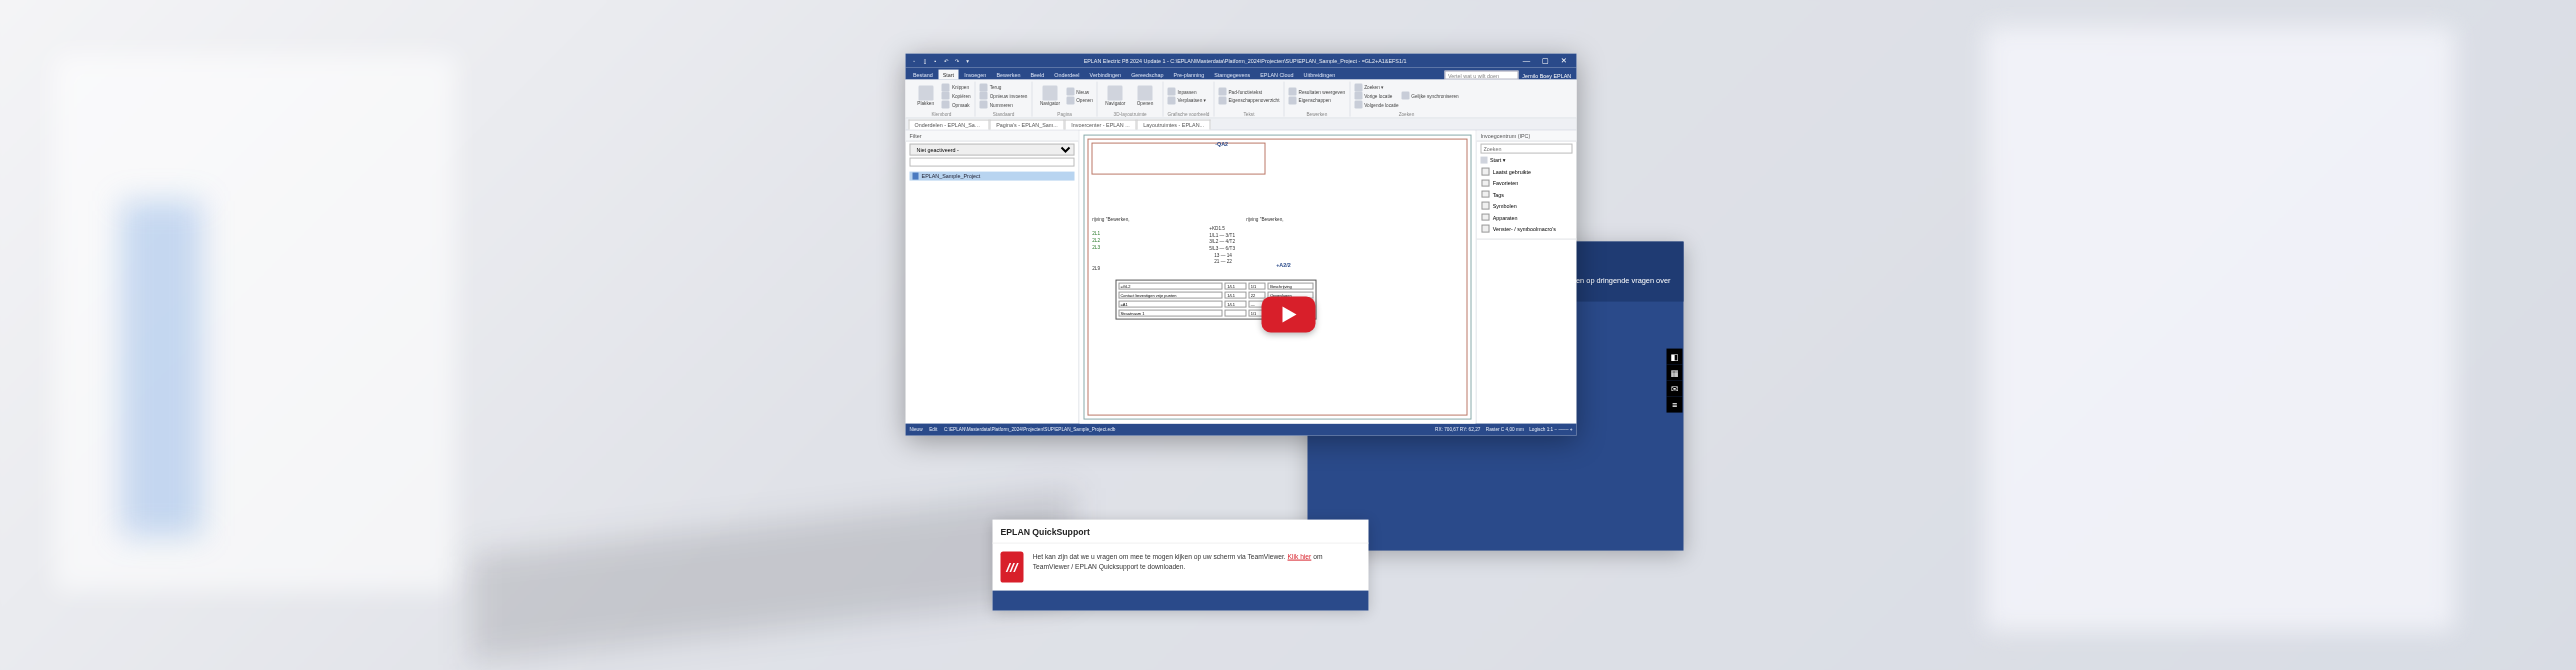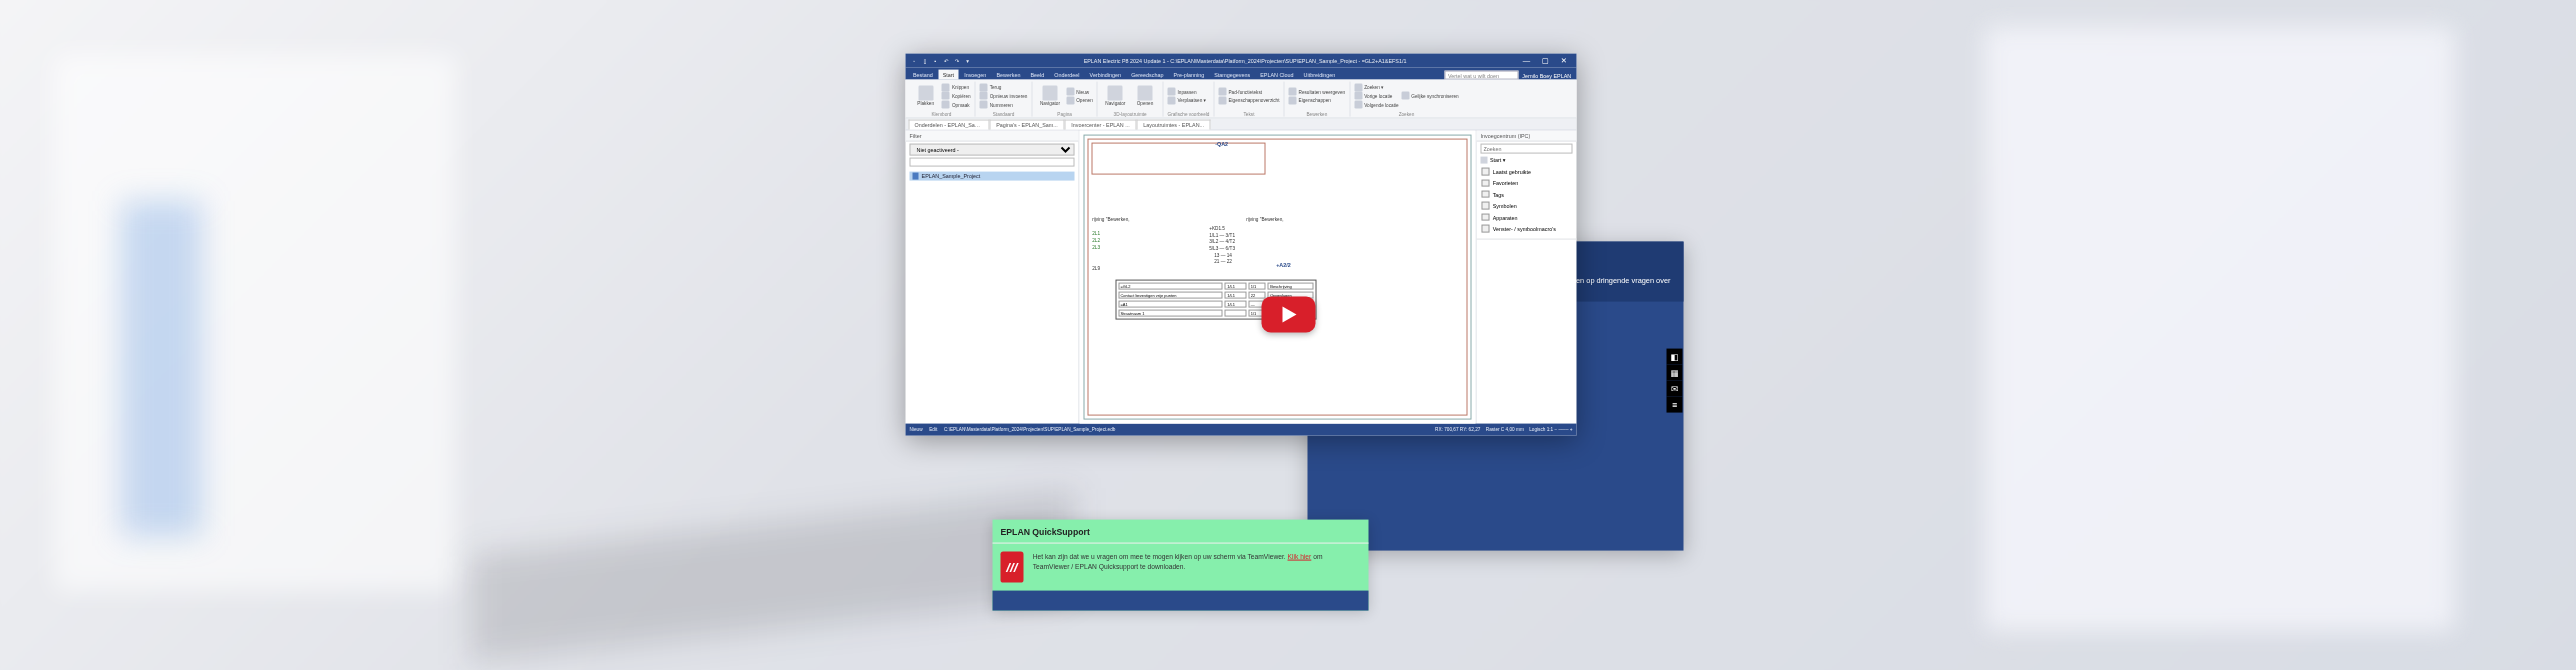--- a/index.html
+++ b/index.html
@@ -76,21 +76,21 @@
   justify-content: center;
   font-size: 8.7px;
 }
 
 
 .quicksupport {
   position: absolute;
   left: 87px;
   bottom: -34px;
   width: 376px;
-  background: #86efac;
+  background: #ffffff;
   box-shadow: 0 2.7px 13.4px rgba(0,0,0,0.2);
   padding: 0;
 }
 .qs-top {
   height: 24px;
   line-height: 24px;
   padding: 0 8px;
   font-weight: 600;
   font-size: 8.7px;
   color: #222;

